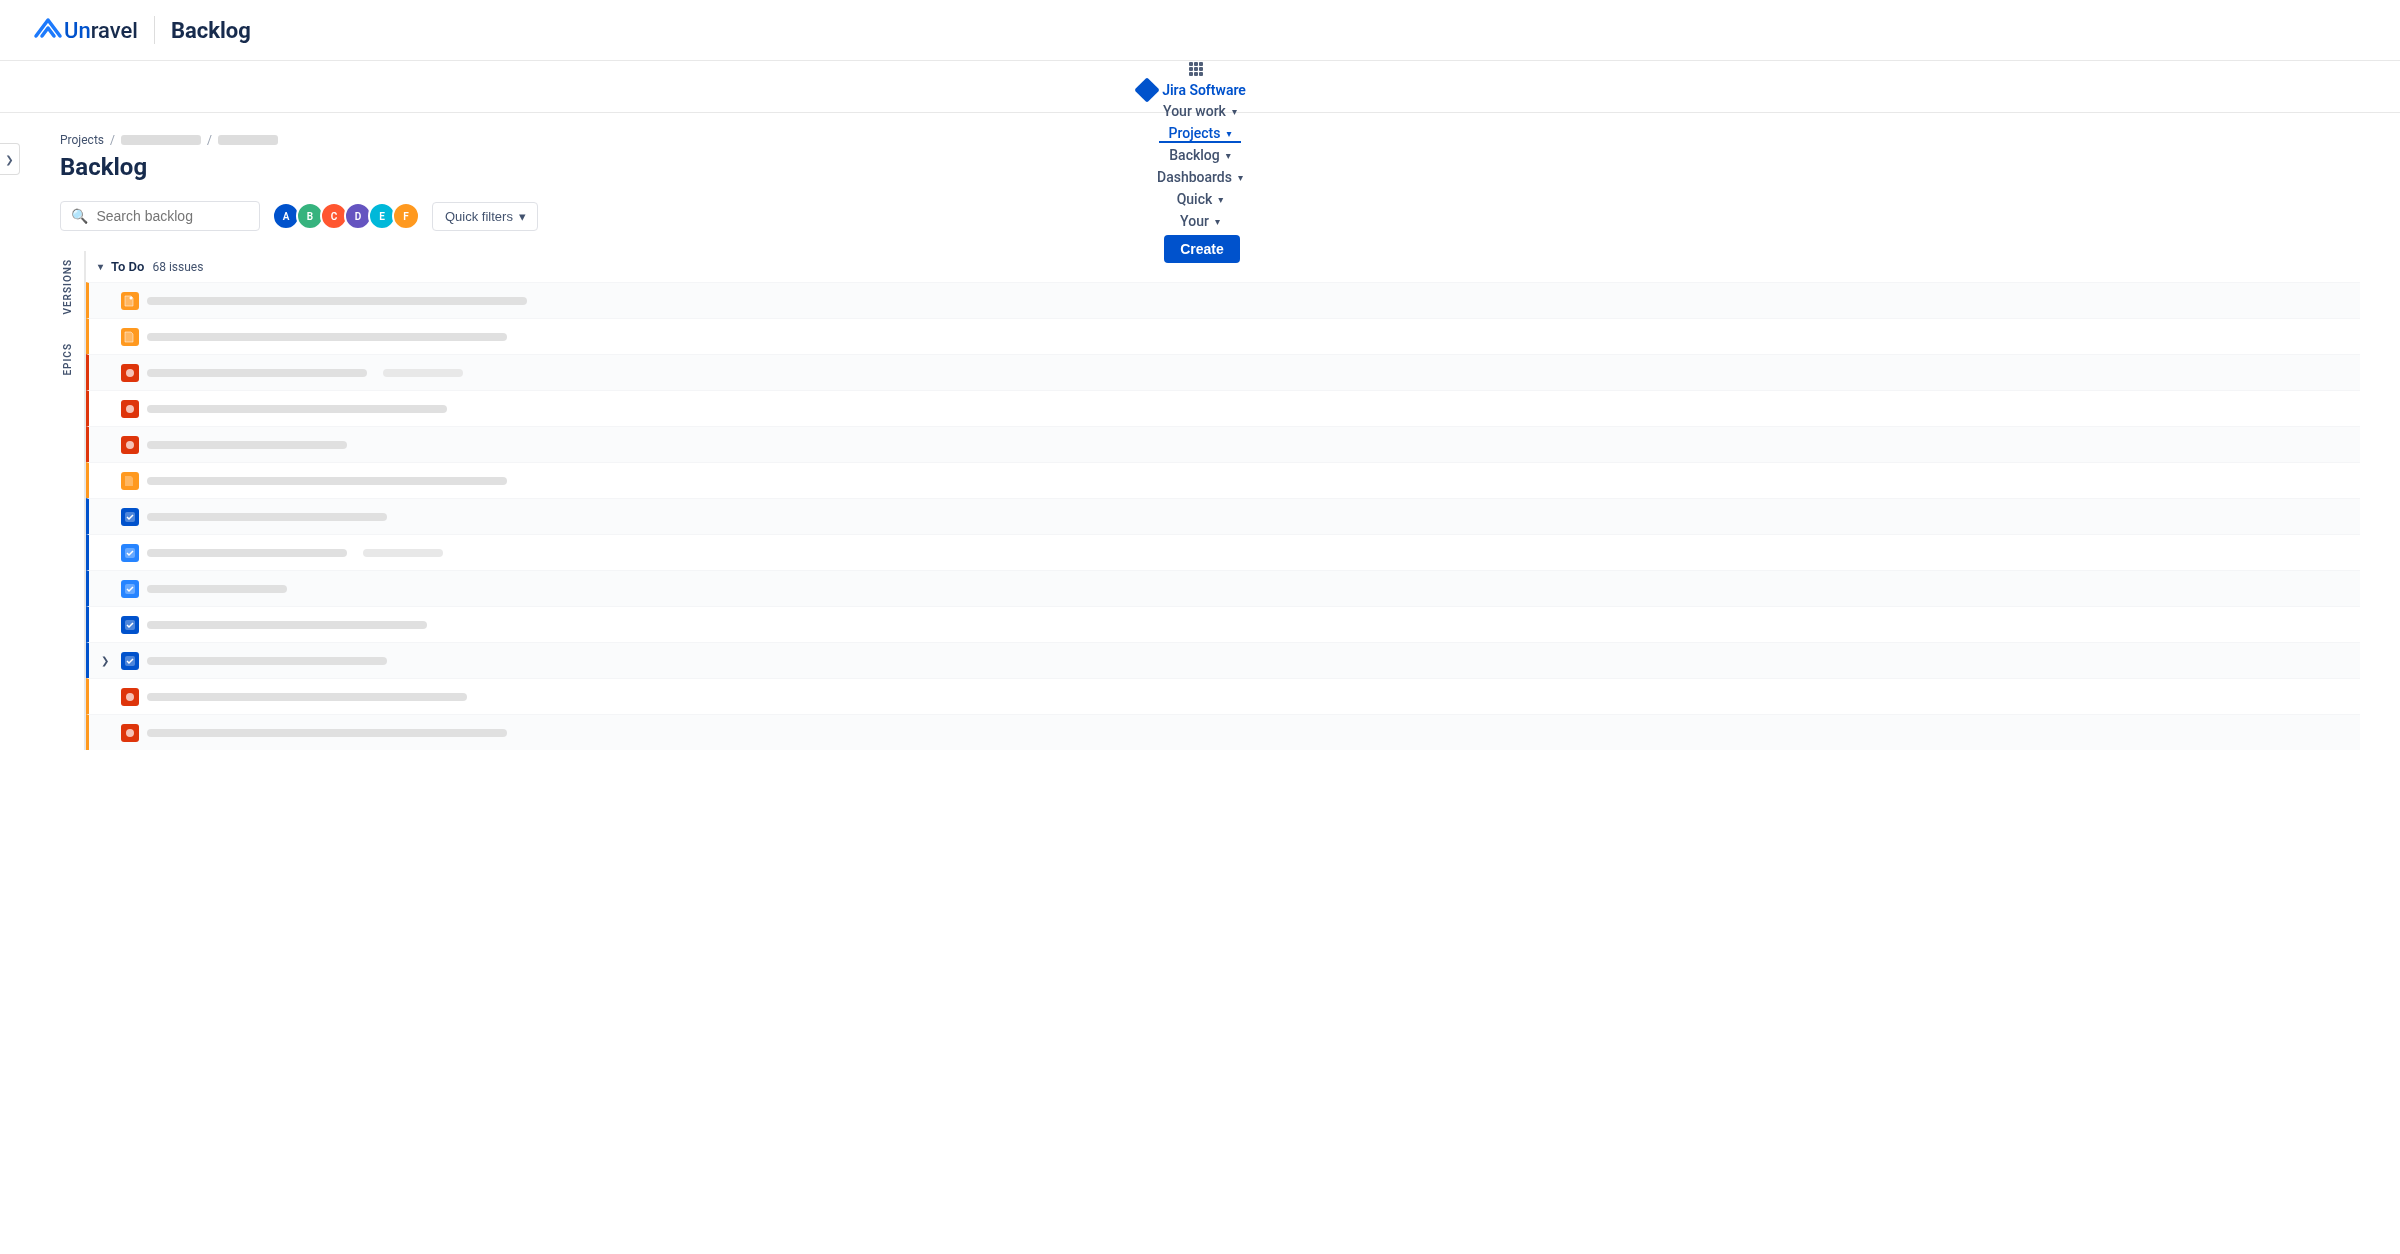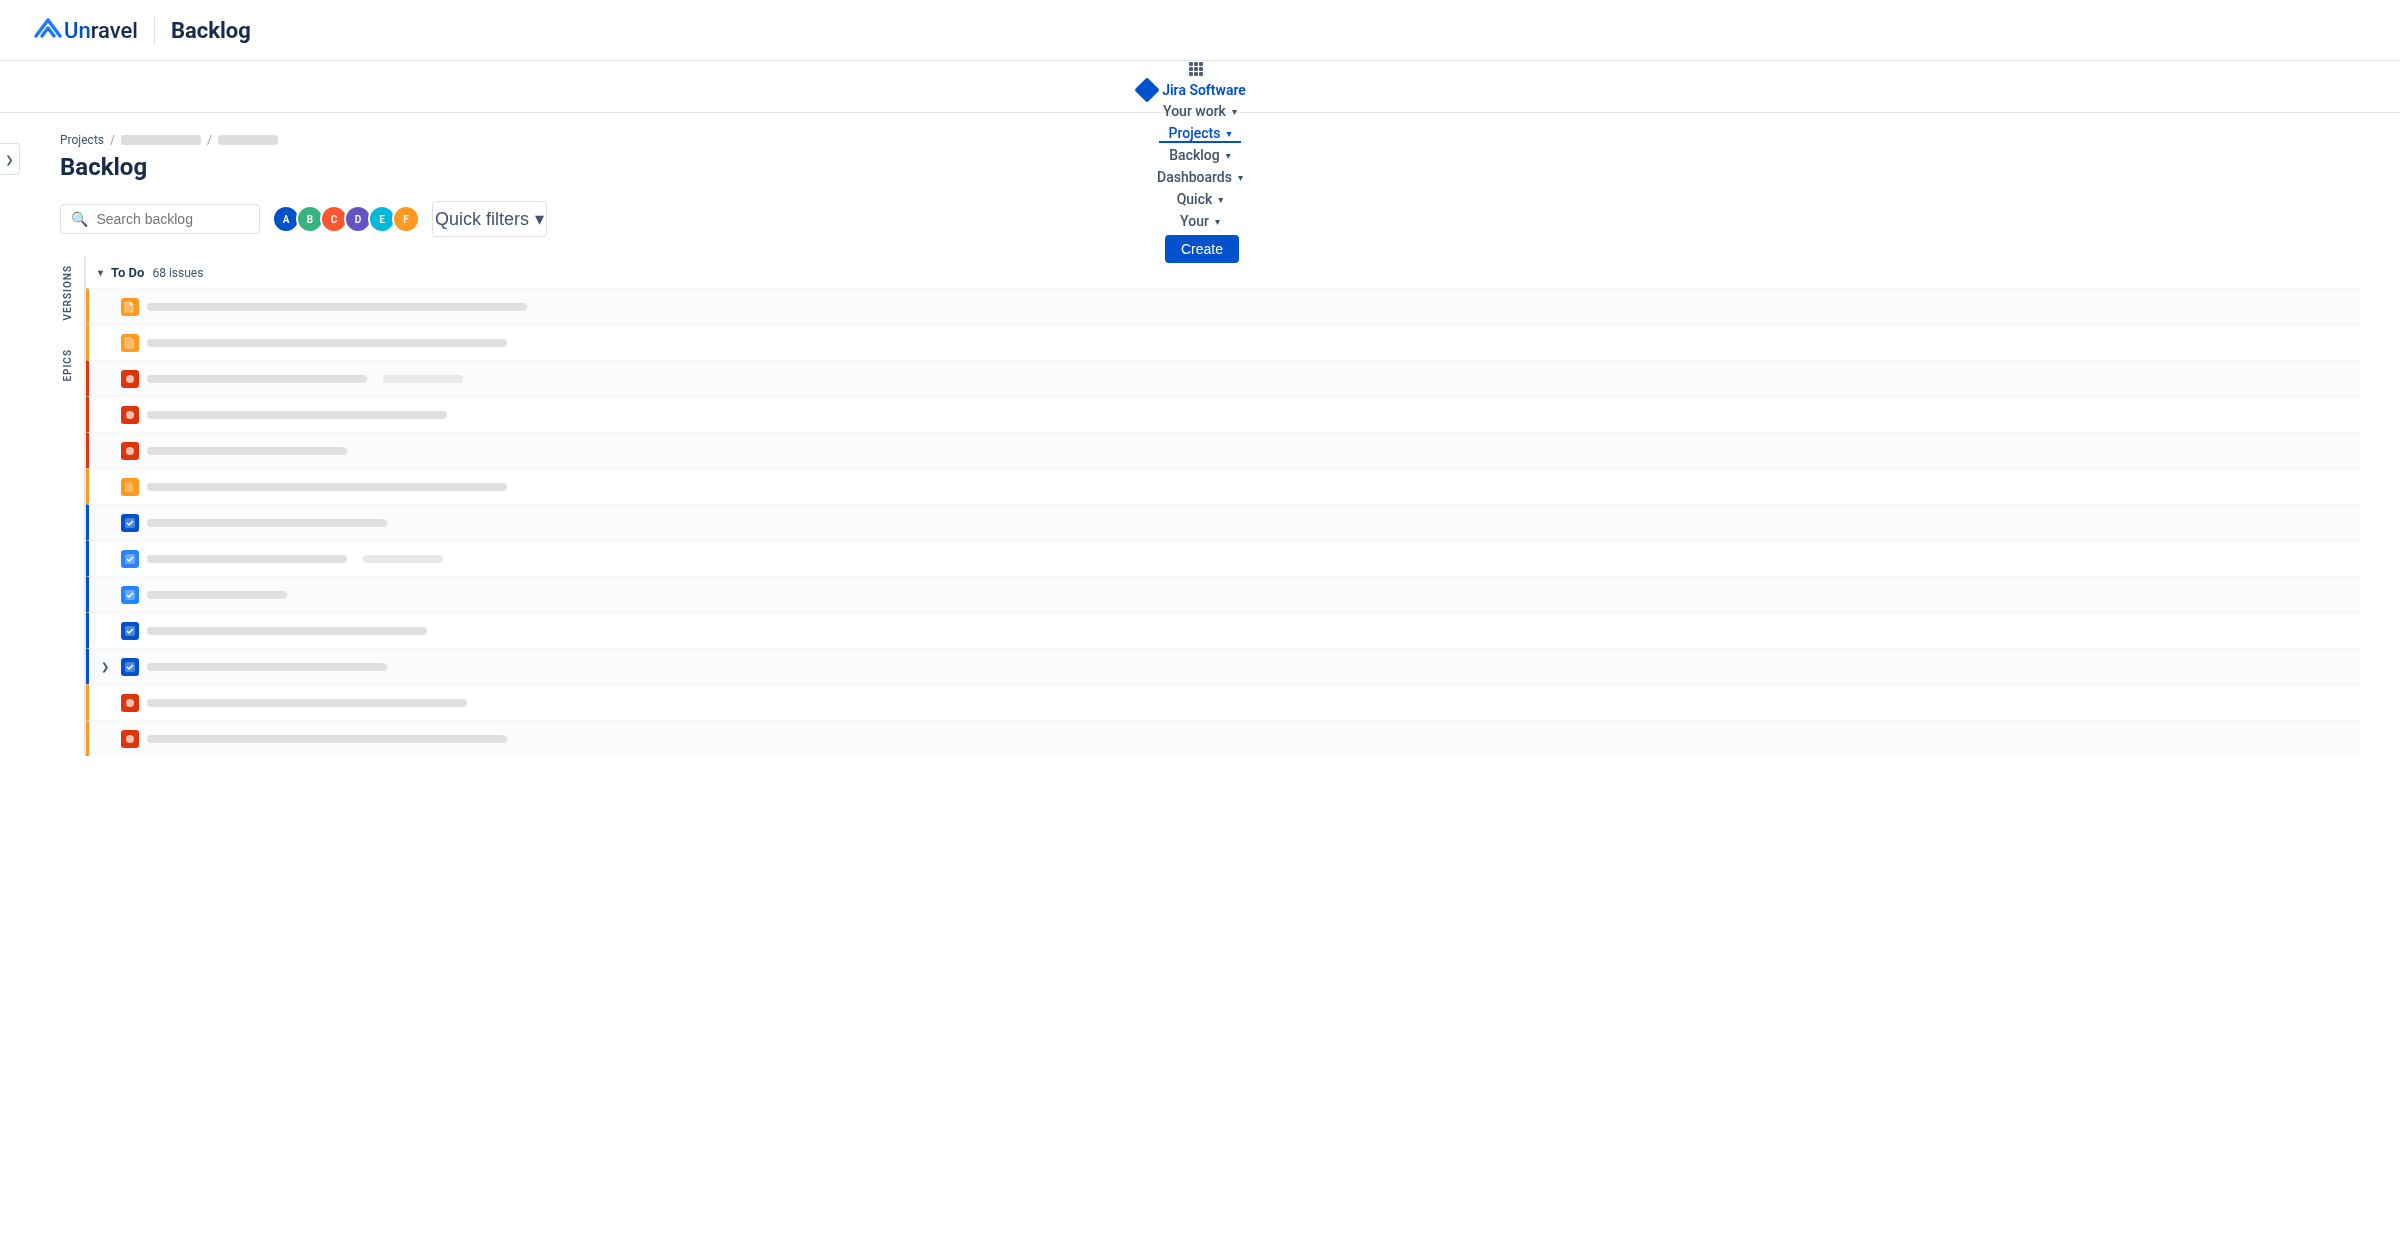--- a/index.html
+++ b/index.html
@@ -98,21 +98,21 @@
       margin-left: 2px;
     }
     .nav-create-btn {
       margin-left: 4px;
       padding: 6px 16px;
       background: #0052cc;
       color: #fff;
       border: none;
       border-radius: 4px;
       font-size: 14px;
-      font-weight: 400;
+      font-weight: 700;
       cursor: pointer;
     }
 
     
     .main-container {
       display: flex;
       position: relative;
     }
     .sidebar-toggle {
       position: absolute;
@@ -218,25 +218,25 @@
       font-weight: 600;
       color: #fff;
       cursor: pointer;
     }
     .avatar:first-child { margin-left: 0; }
 
     .quick-filters-btn {
       display: flex;
       align-items: flex-end;
       gap: 6px;
-      padding: 6px 2px;
+      padding: 6px 12px;
       border: 1px solid #dfe1e6;
       border-radius: 4px;
       background: #fff;
-      font-size: 18px;
+      font-size: 13px;
       color: #42526e;
       cursor: pointer;
       font-weight: 500;
     }
 
     
     .backlog-section {
       display: flex;
       position: relative;
     }

